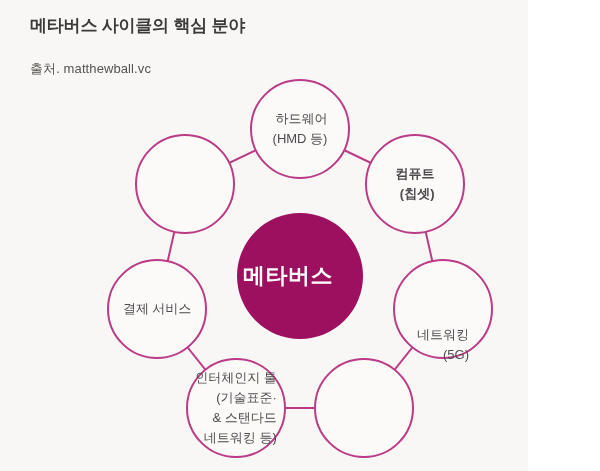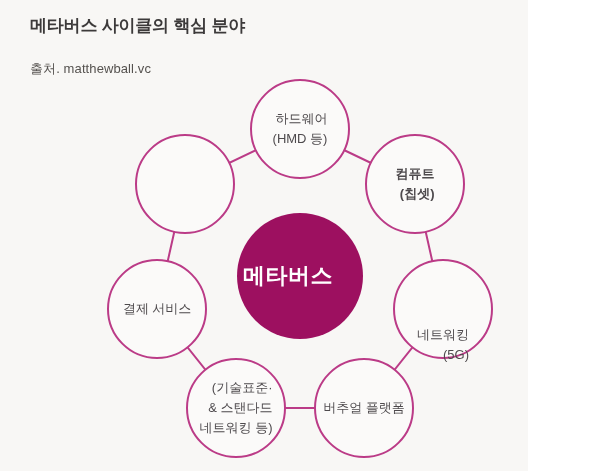--- a/index.html
+++ b/index.html
@@ -105,24 +105,24 @@
       <span class="ln">컴퓨트</span>
       <span class="ln">(칩셋)</span>
     </div>
 
     <div class="node-label" style="left:443px; top:309px;margin-top:36px;">
       <span class="ln">네트워킹</span>
       <span class="ln">(5G)</span>
     </div>
 
     <div class="node-label" style="left:364px; top:408px;">
-      <span class="ln">버추얼 플랫폼</span>
     </div>
 
     <div class="node-label" style="left:236px; top:408px;">
+      <span class="ln">인터체인지 툴</span>
       <span class="ln">(기술표준·</span>
       <span class="ln">&amp; 스탠다드</span>
       <span class="ln">네트워킹 등)</span>
     </div>
 
     <div class="node-label" style="left:157px; top:309px;font-family:Liberation Serif, serif;">
       <span class="ln">결제 서비스</span>
     </div>
 
 

